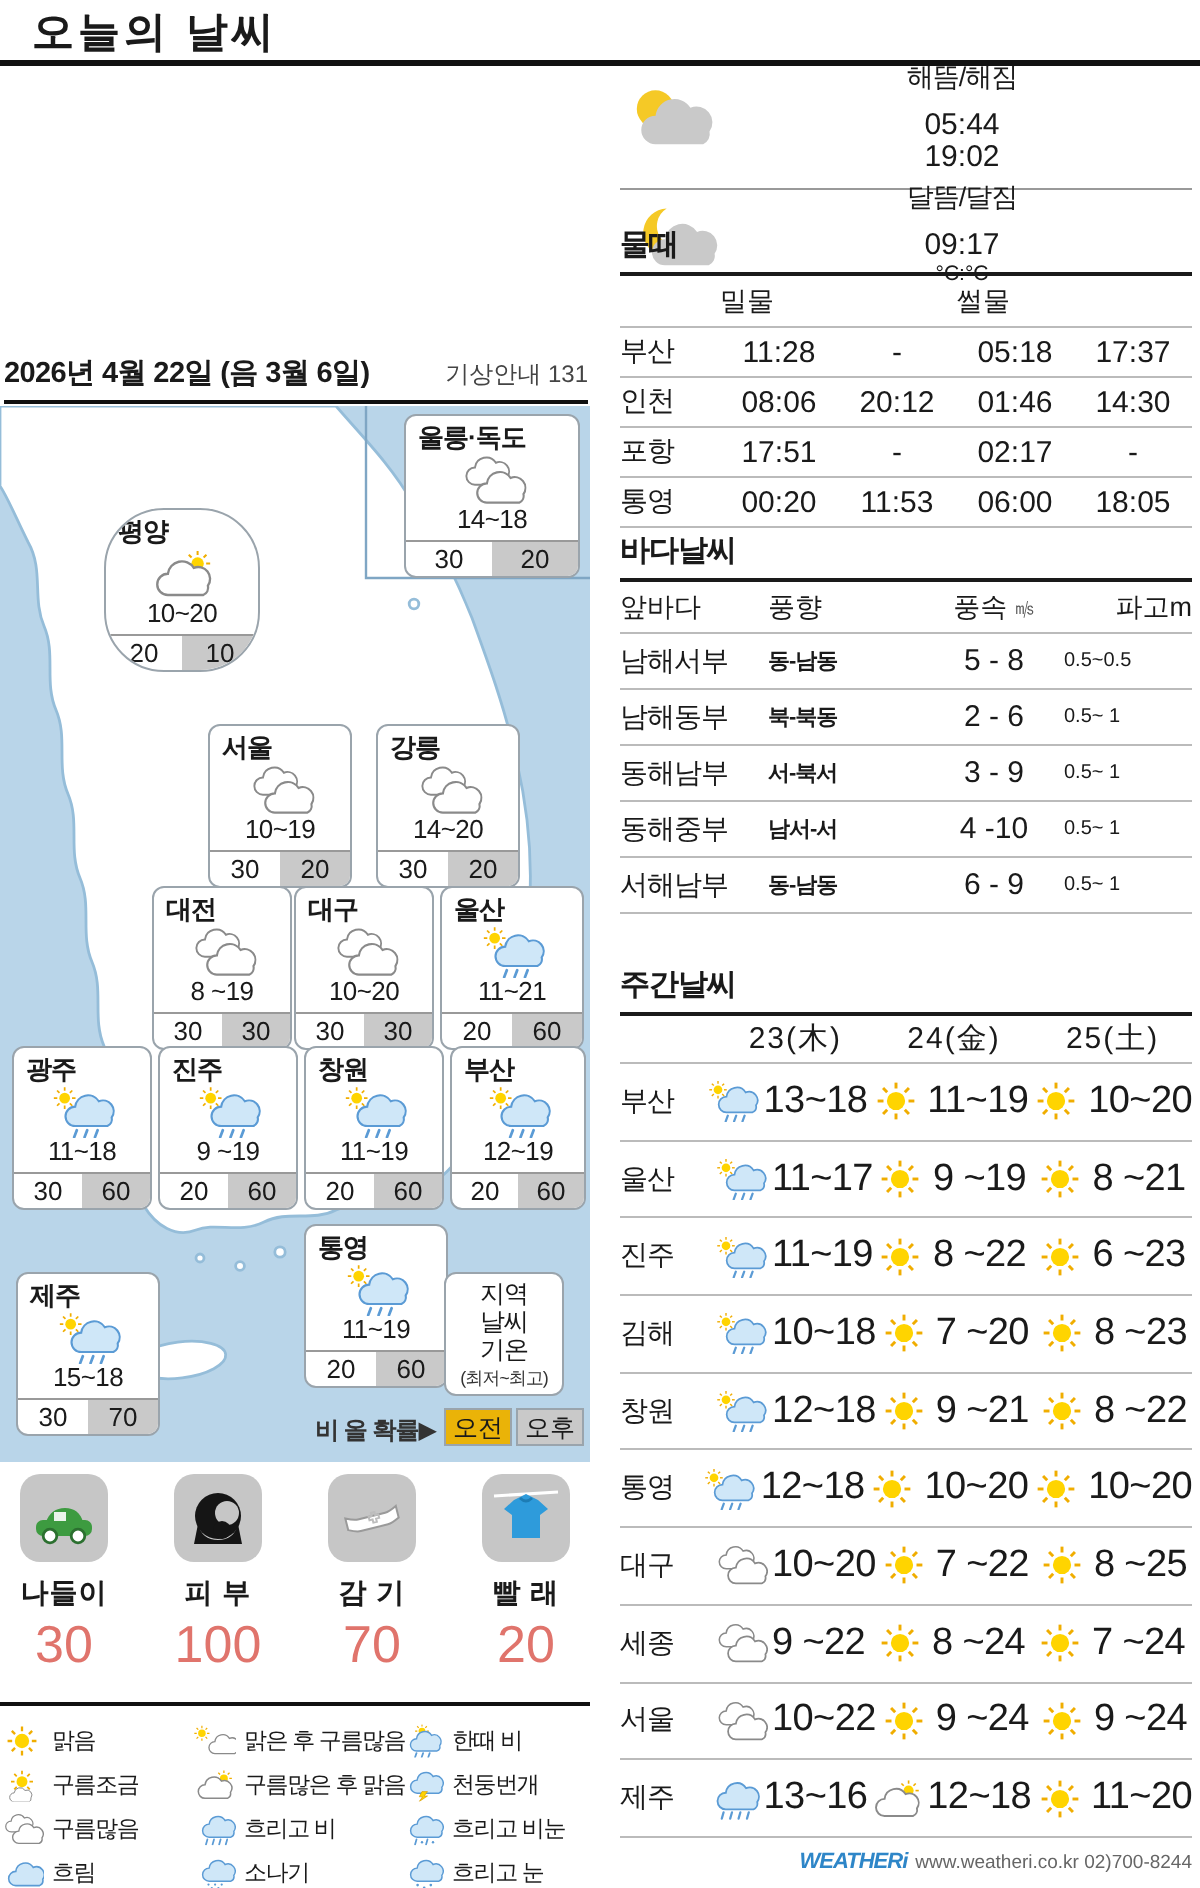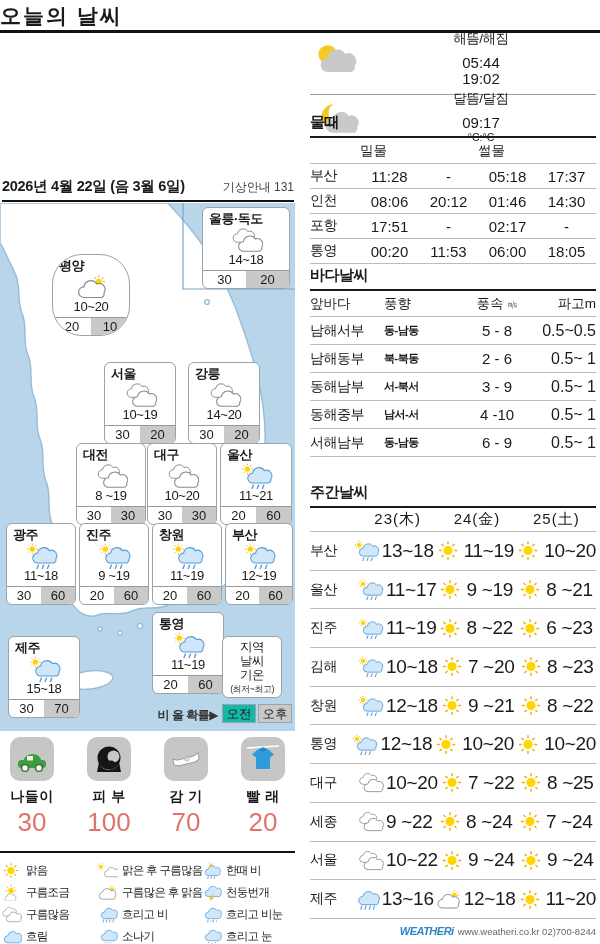--- a/index.html
+++ b/index.html
@@ -1,21 +1,21 @@
 <!DOCTYPE html>
 <html><head>
 <meta charset="utf-8">
 <style>
   * { margin:0; padding:0; box-sizing:border-box; }
   body { background:#fff; }
   .page { position:relative; width:600px; height:944px; background:#fff;
           font-family:"Liberation Sans","DejaVu Sans",sans-serif; color:#1a1a1a; overflow:hidden; }
 
   
-  .title { position:absolute; left:0; top:2px; font-size:21px; font-weight:bold; letter-spacing:2px; }
+  .title { position:absolute; left:16px; top:2px; font-size:21px; font-weight:bold; letter-spacing:2px; }
   .title-rule { position:absolute; left:0; top:30px; width:600px; height:3px; background:#111; }
 
   
   .date-bar { position:absolute; left:2px; top:177px; width:292px; border-bottom:2px solid #111;
               padding-bottom:4px; display:flex; justify-content:space-between; align-items:flex-end; }
   .date-bar .date { font-weight:bold; font-size:14.5px; letter-spacing:-0.3px; }
   .date-bar .info { font-size:12px; color:#444; }
 
   .map { position:absolute; left:0; top:203px; width:295px; height:528px; background:#b9d5e9; }
   .map-svg { position:absolute; left:0; top:0; }
@@ -31,21 +31,21 @@
   .cprob span { flex:1; }
   .cprob .pm { background:#c9c9c9; }
 
   .mlegend { position:absolute; left:222px; top:433px; width:60px; height:62px; background:#fff;
              border:1px solid #9aa4ac; border-radius:6px; text-align:center; padding-top:3px; }
   .mlegend div { font-size:12.5px; line-height:14px; letter-spacing:-0.5px; }
   .mlegend .tiny { font-size:9px; color:#333; letter-spacing:-0.5px; }
   .prob-label { position:absolute; left:140px; top:504px; width:78px; text-align:right;
                 font-size:12px; font-weight:bold; color:#333; letter-spacing:-0.5px; }
   .prob-cell { position:absolute; top:501px; width:34px; height:19px; text-align:center;
-               font-size:12.5px; line-height:18px; background:#14b8a6; border:1px solid #9aa4ac; }
+               font-size:12.5px; line-height:18px; background:#eab308; border:1px solid #9aa4ac; }
   .prob-cell.pm { background:#c9c9c9; }
 
   
   .indices { position:absolute; left:0; top:737px; width:295px; display:flex; justify-content:space-between; padding:0 4px; }
   .idx { width:56px; text-align:center; }
   .tile { width:44px; height:44px; margin:0 auto; background:#c6c6c6; border-radius:10px;
           display:flex; align-items:center; justify-content:center; }
   .ilabel { font-size:14px; font-weight:bold; margin-top:7px; letter-spacing:0.5px; }
   .ival { font-size:26px; color:#e0746c; margin-top:3px; line-height:26px; }
 
@@ -78,21 +78,21 @@
   #tide td.city { font-size:14px; letter-spacing:-0.5px; }
   #tide td.tm { text-align:center; }
 
   #sea { top:266px; }
   #sea th.c { text-align:center; } #sea th.r { text-align:right; }
   #sea .unit { font-size:10px; color:#555; }
   #sea td { padding:4.5px 0; }
   #sea td.area { font-size:14px; letter-spacing:-0.5px; }
   #sea td.dir { font-size:11px; font-weight:bold; letter-spacing:-0.5px; }
   #sea td.spd { font-size:15px; text-align:center; }
-  #sea td.wav { font-size:16px; text-align:right; }
+  #sea td.wav { font-size:10px; }
 
   #weekly { top:483px; }
   .wday-h { display:flex; align-items:center; height:24px; border-bottom:1px solid #bbb; font-size:15px; }
   .wday-h .sp { width:48px; } .wday-h span.d { flex:1; text-align:center; letter-spacing:1px; }
   .wrow { display:flex; align-items:center; height:38.7px; border-bottom:1px solid #bbb; }
   .wcity { width:46px; font-size:14px; letter-spacing:-0.5px; }
   .wd { flex:1; display:flex; align-items:center; }
   .wi { width:28px; height:21px; margin-right:2px; flex:none; }
   .wtemp { font-size:19px; letter-spacing:-0.3px; }
 

